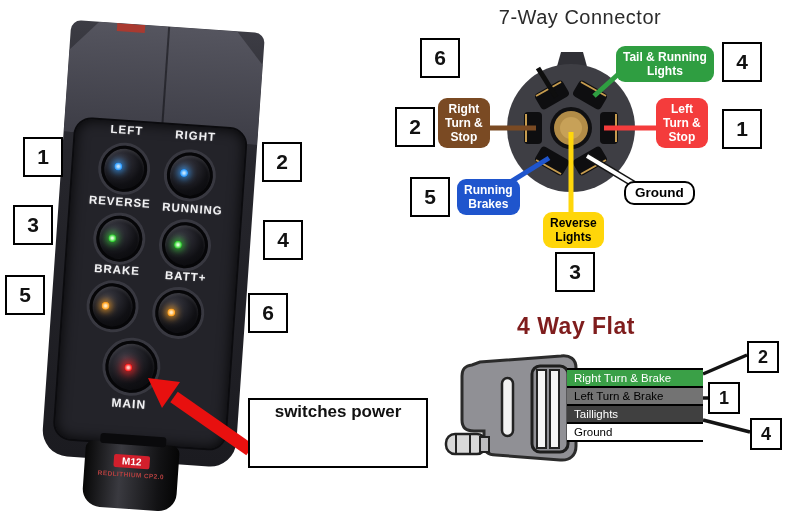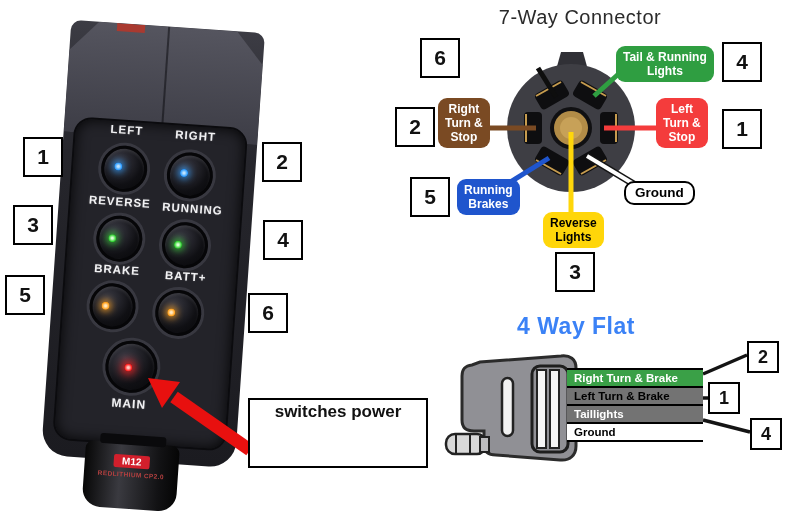--- a/index.html
+++ b/index.html
@@ -55,23 +55,23 @@
   #sevenway{position:absolute;left:390px;top:0;width:405px;height:305px;}
   #sevenway .title{position:absolute;left:40px;top:6px;width:300px;text-align:center;
           font-size:20px;color:#2b2b2b;letter-spacing:.5px;}
   .pinlabel{position:absolute;border-radius:9px;font-weight:bold;font-size:12px;line-height:1.18;
           text-align:center;padding:4px 7px;color:#fff;}
   .pinlabel div{white-space:nowrap;}
 
   
   #fourway{position:absolute;left:440px;top:308px;width:355px;height:175px;}
   #fourway .title{position:absolute;left:36px;top:5px;width:200px;text-align:center;
-          font-weight:800;font-size:23px;color:#3b82f6;letter-spacing:.5px;}
+          font-weight:800;font-size:23px;color:#7f1d1d;letter-spacing:.5px;}
   #stripes{position:absolute;left:127px;top:60px;width:136px;border-top:2px solid #000;}
-  .stripe{height:16px;line-height:16px;font-weight:bold;font-size:11.5px;padding-left:7px;
+  .stripe{height:16px;line-height:16px;font-weight:normal;font-size:11.5px;padding-left:7px;
           border-bottom:2px solid #000;}
 </style>
 </head>
 <body>
 
 <div id="stage">
 
   <div id="device">
     <div class="cap">
       <div class="sliver"></div>
@@ -242,21 +242,21 @@
       <rect x="40" y="129" width="9" height="15" fill="#bcbcbe" stroke="#222" stroke-width="2"></rect>
 
       <line x1="263" y1="66" x2="307" y2="47" stroke="#141414" stroke-width="3.5"></line>
       <line x1="262" y1="90" x2="270" y2="90" stroke="#141414" stroke-width="3.5"></line>
       <line x1="263" y1="112" x2="310" y2="124" stroke="#141414" stroke-width="3.5"></line>
     </svg>
 
     <div id="stripes">
       <div class="stripe" style="background:#3aa047;color:#fff;">Right Turn &amp; Brake</div>
       <div class="stripe" style="background:#737373;color:#000;">Left Turn &amp; Brake</div>
-      <div class="stripe" style="background:#737373;color:#fff;">Taillights</div>
+      <div class="stripe" style="background:#404040;color:#fff;">Taillights</div>
       <div class="stripe" style="background:#ffffff;color:#000;">Ground</div>
     </div>
 
     <div class="numbox small" style="left:307px;top:33px;">2</div>
     <div class="numbox small" style="left:268px;top:74px;">1</div>
     <div class="numbox small" style="left:310px;top:110px;">4</div>
   </div>
 
 </div>
 

